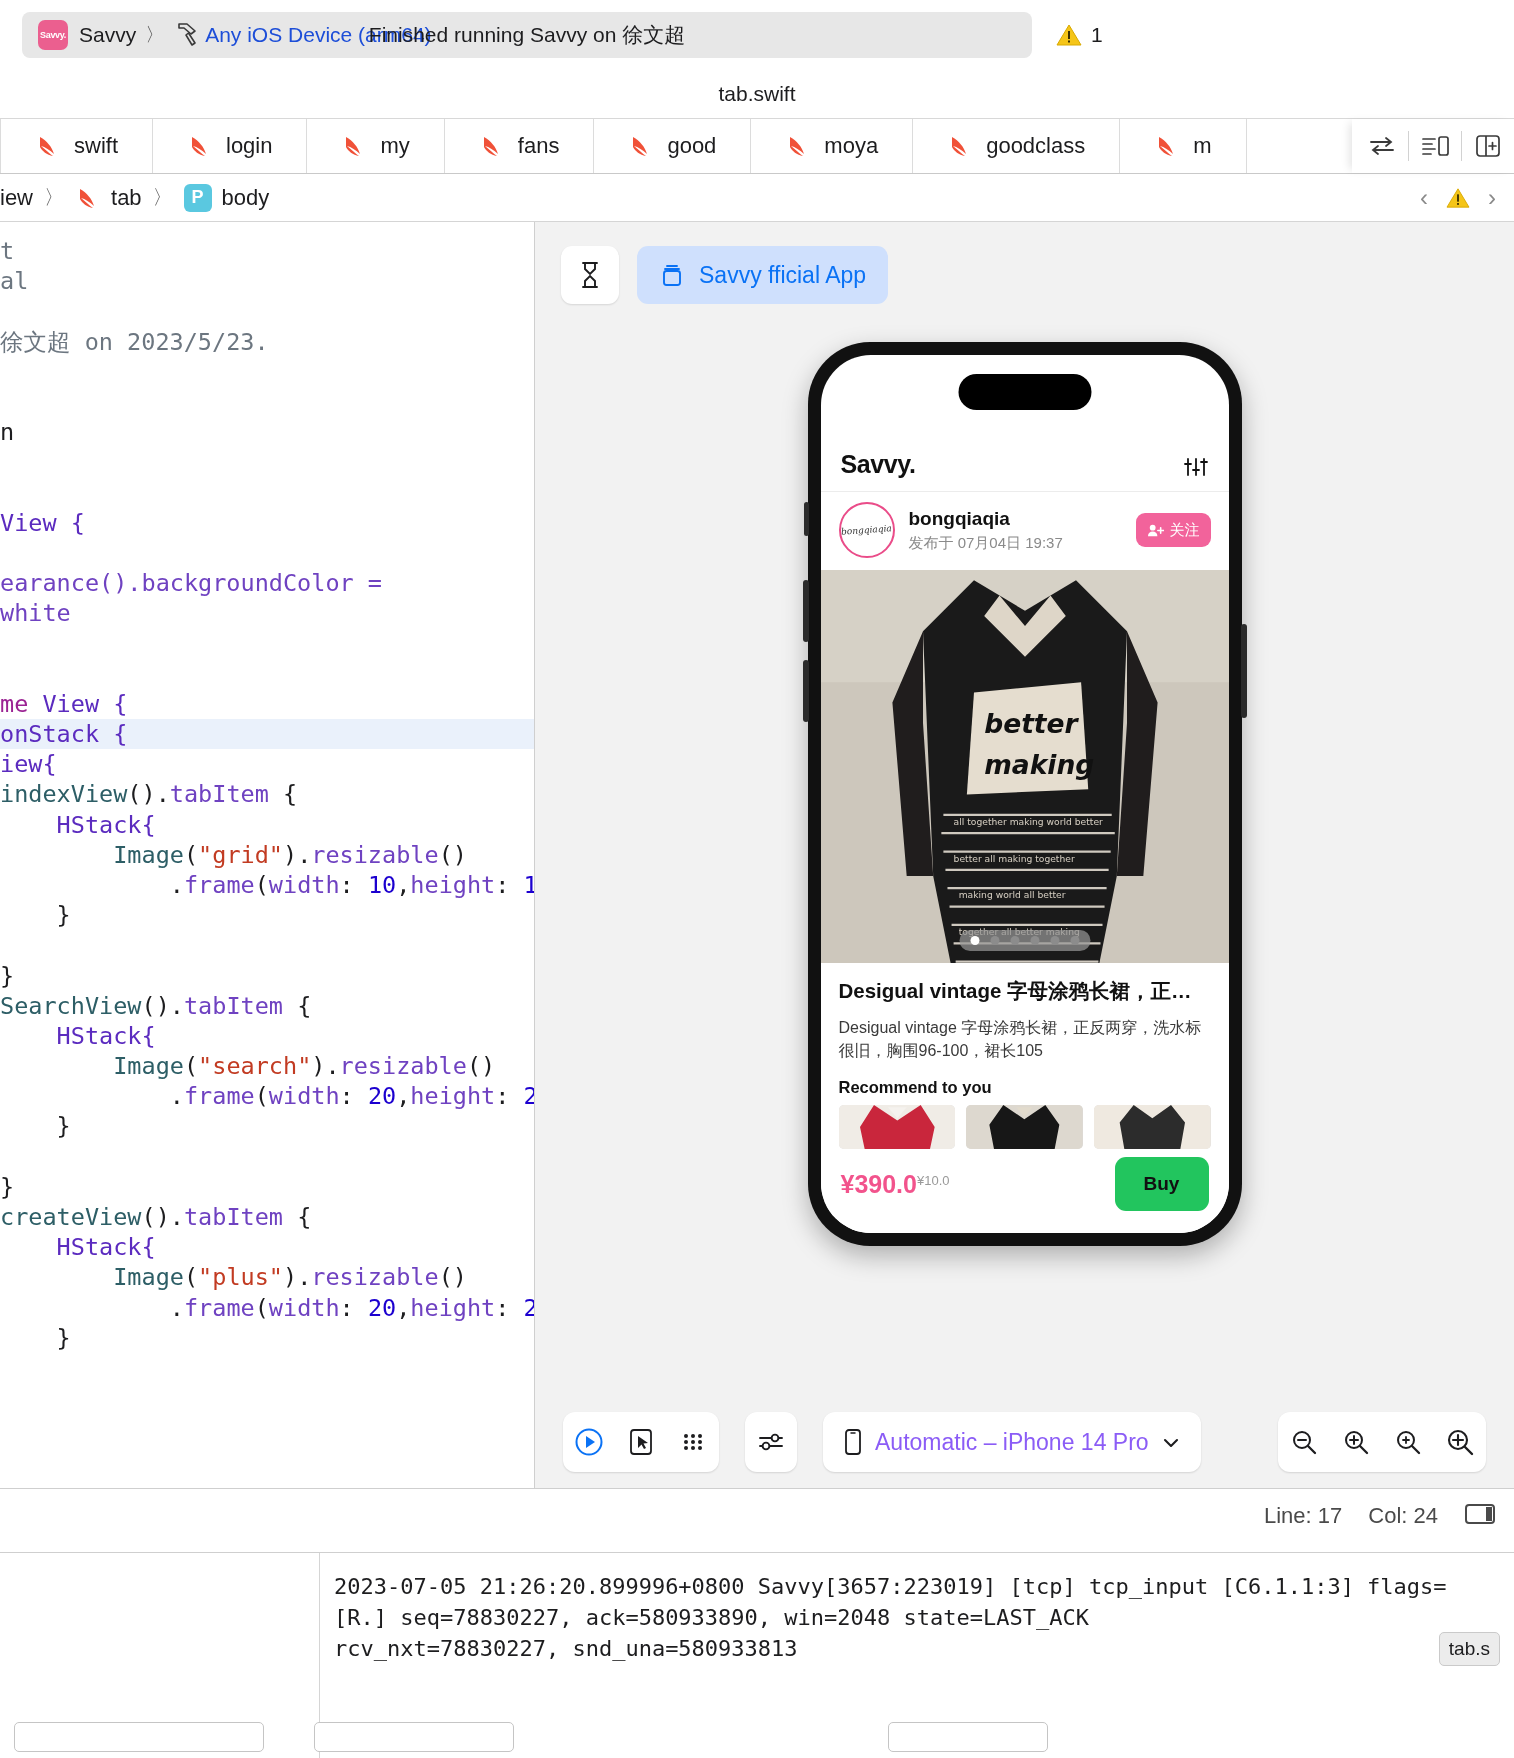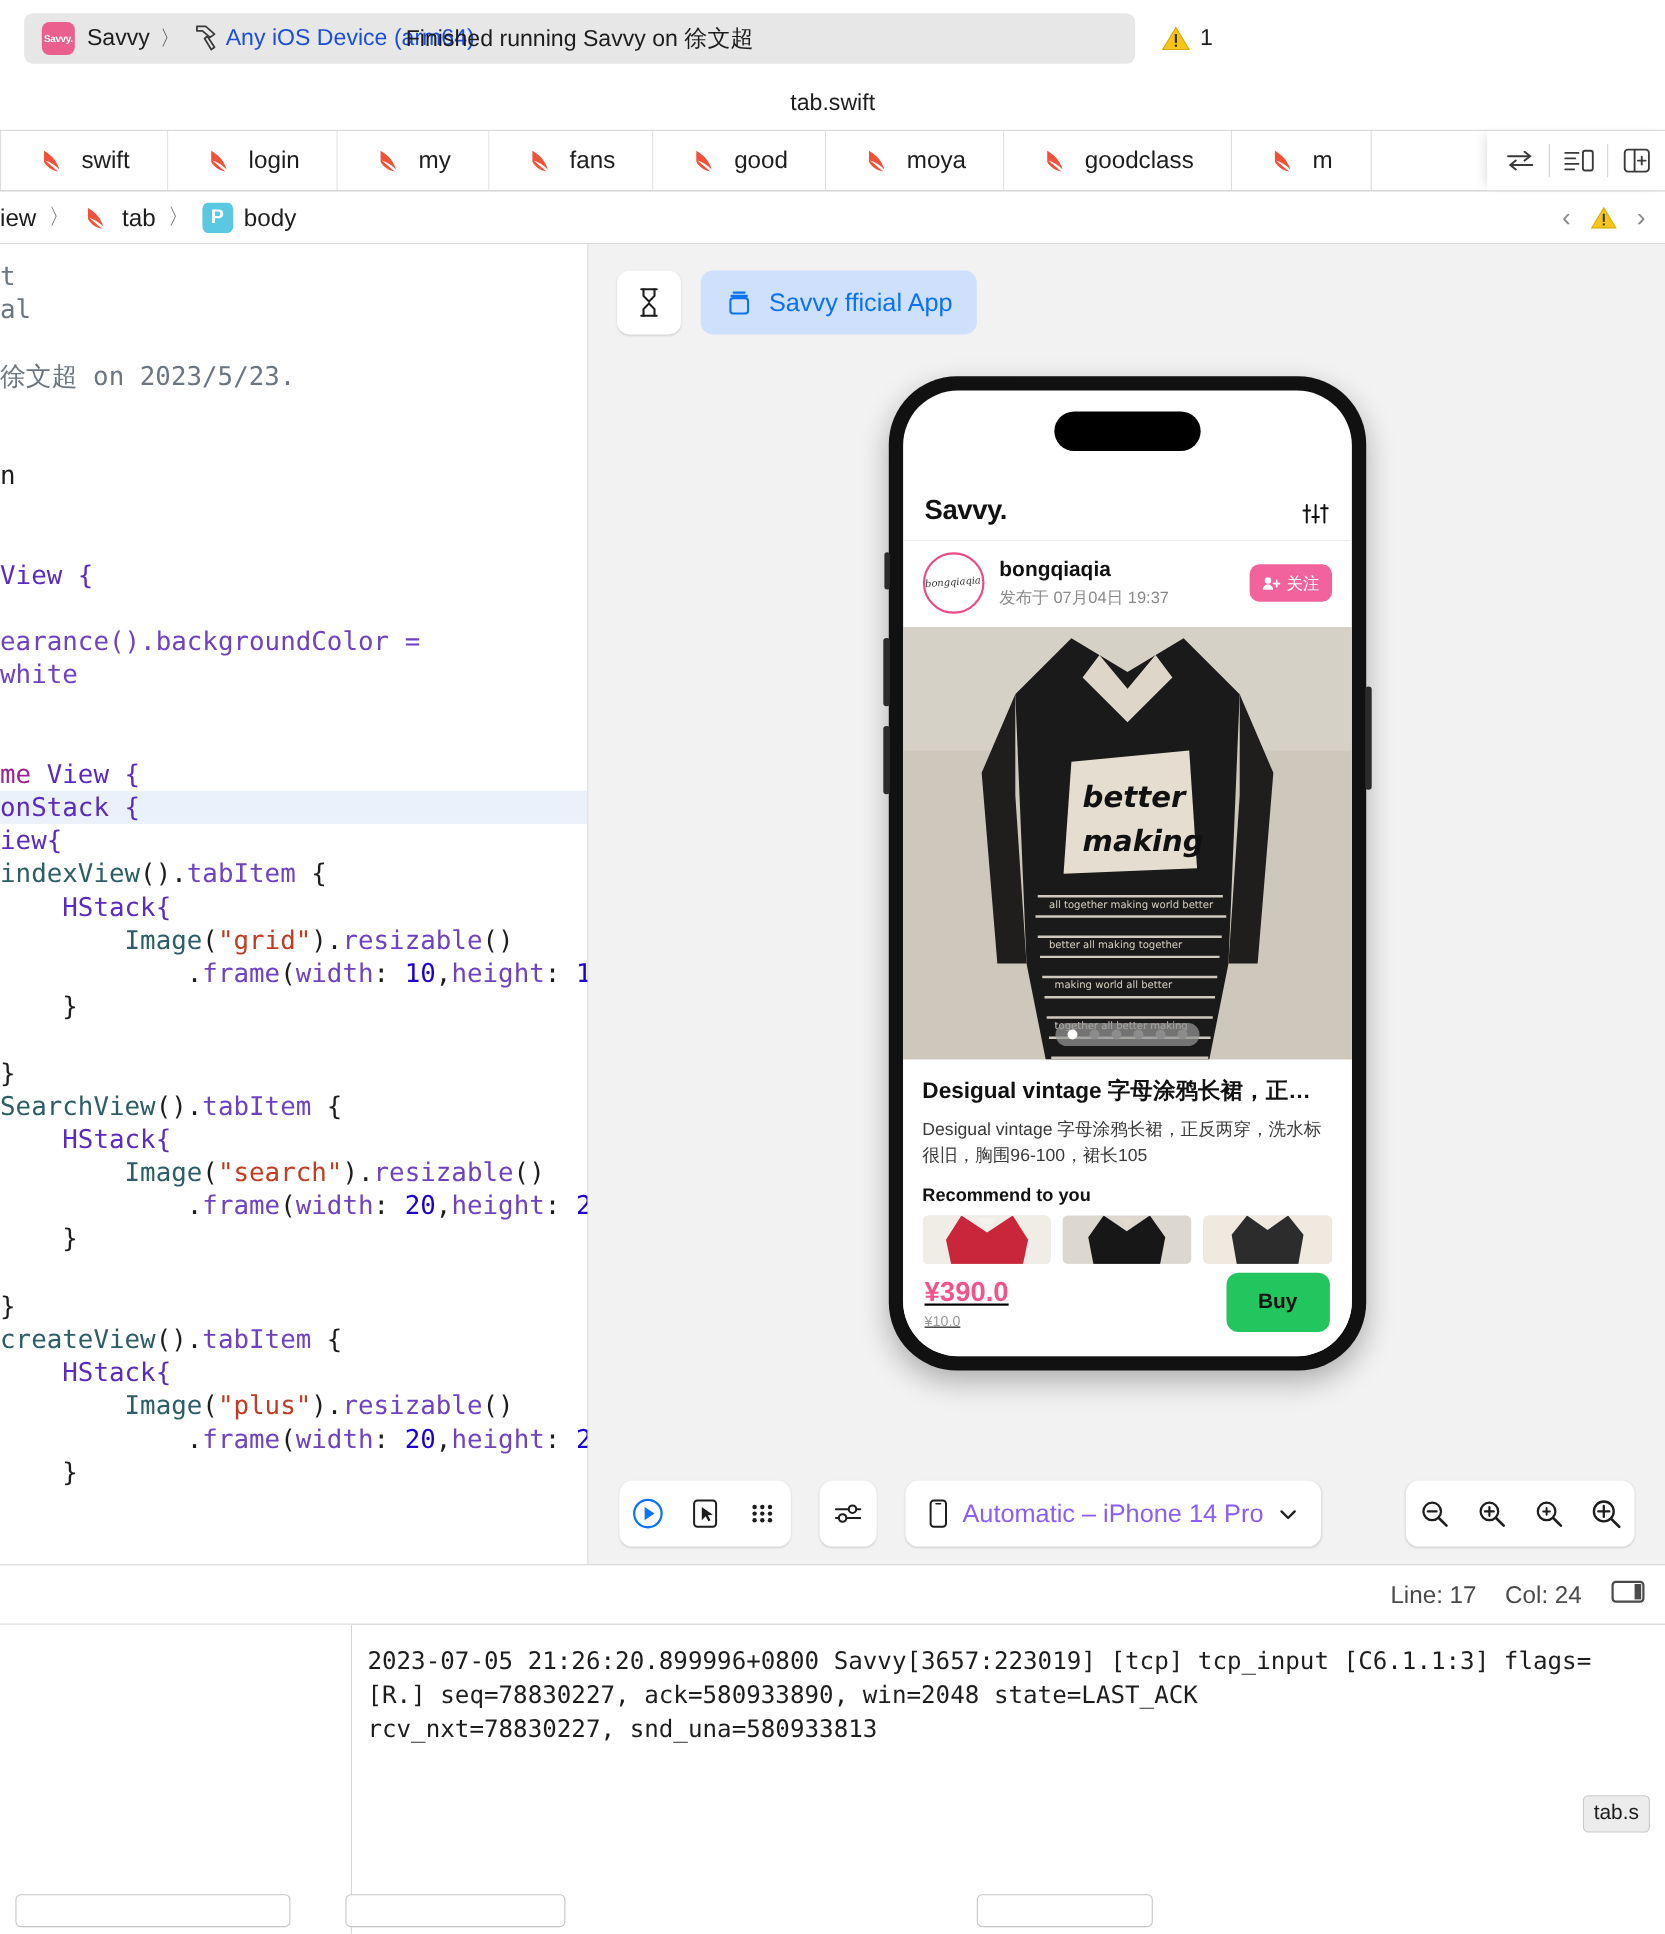--- a/index.html
+++ b/index.html
@@ -105,40 +105,40 @@
   .dot.on { background:#fff; }
 
   .info { flex:0 0 auto; padding:14px 18px 0; background:#fff; }
   .prod-title { font-size:20.5px; font-weight:bold; color:#111; white-space:nowrap; overflow:hidden; text-overflow:ellipsis; }
   .prod-desc { font-size:16px; color:#3a3a3a; line-height:1.45; margin-top:11px; }
   .rec-title { font-size:16.5px; font-weight:bold; color:#111; margin-top:16px; }
   .rec-row { display:flex; gap:11px; margin-top:8px; }
   .rec-thumb { flex:1 1 0; height:44px; border-radius:5px; overflow:hidden; background:#ddd; }
 
   .buybar { flex:0 0 auto; height:84px; background:#fff; display:flex; align-items:center; justify-content:space-between; padding:0 20px 14px; }
-  .price-wrap { display:flex; flex-direction:column;text-decoration:underline; }
+  .price-wrap { display:flex; flex-direction:row; }
   .price-main { font-size:25px; font-weight:bold; color:#f2538c; }
   .price-sub { font-size:13px; color:#9a9a9a; margin-top:3px; }
   .buy-btn { background:#22c55e; border-radius:11px; width:94px; height:54px; display:flex; align-items:center; justify-content:center; }
   .buy-btn span { color:#111; font-size:19px; font-weight:bold; }
 
   
   .prev-bar { flex:0 0 auto; height:92px; display:flex; align-items:center; padding:0 28px; gap:26px; }
   .ctl-group { height:60px; background:#fff; border-radius:12px; display:flex; align-items:center; box-shadow:0 1px 2px rgba(0,0,0,0.13); }
   .ctl-btn { width:52px; height:60px; display:flex; align-items:center; justify-content:center; }
   .device-select { height:60px; background:#fff; border-radius:12px; display:flex; align-items:center; gap:12px; padding:0 20px; box-shadow:0 1px 2px rgba(0,0,0,0.13); }
   .device-label { font-size:23px; color:#8b5cf6; }
   .zoom-group { margin-left:auto; height:60px; background:#fff; border-radius:12px; display:flex; align-items:center; box-shadow:0 1px 2px rgba(0,0,0,0.13); }
 
   
   .statusbar { height:54px; border-top:1px solid #cfcfcf; background:#fff; display:flex; align-items:center; justify-content:flex-end; padding:0 18px; gap:26px; flex:0 0 auto; }
   .status-item { font-size:22px; color:#4a4a4a; }
 
   
-  .console-wrap { flex:0 0 auto; height:282px; display:flex; border-top:1px solid #cfcfcf; background:#fff; position:relative; }
+  .console-wrap { flex:0 0 auto; height:206px; display:flex; border-top:1px solid #cfcfcf; background:#fff; position:relative;margin-top:10px; }
   .console-left { width:320px; flex:0 0 320px; border-right:1px solid #d5d5d5; background:#fff; }
   .console-right { flex:1 1 auto; padding:18px 22px 0 14px; overflow:hidden; position:relative; }
   .log { font-family:"DejaVu Sans Mono", monospace; font-size:22px; line-height:31px; color:#1d1d1f; white-space:pre-wrap; word-break:break-all; }
   .tab-tip { position:absolute; right:14px; bottom:92px; background:#ececec; border:1px solid #cacaca; border-radius:5px; padding:5px 9px; font-size:19px; color:#1d1d1f; }
   .console-bottom { position:absolute; left:0; right:0; bottom:0; height:42px; display:flex; align-items:center; gap:14px; padding:0 14px; }
   .mini-field { width:160px; height:30px; border:1px solid #c5c5c5; border-radius:5px; background:#fff; }
   .mini-field.wide { width:200px; }
   .mini-field.left { width:250px; }
 </style>
 </head>

